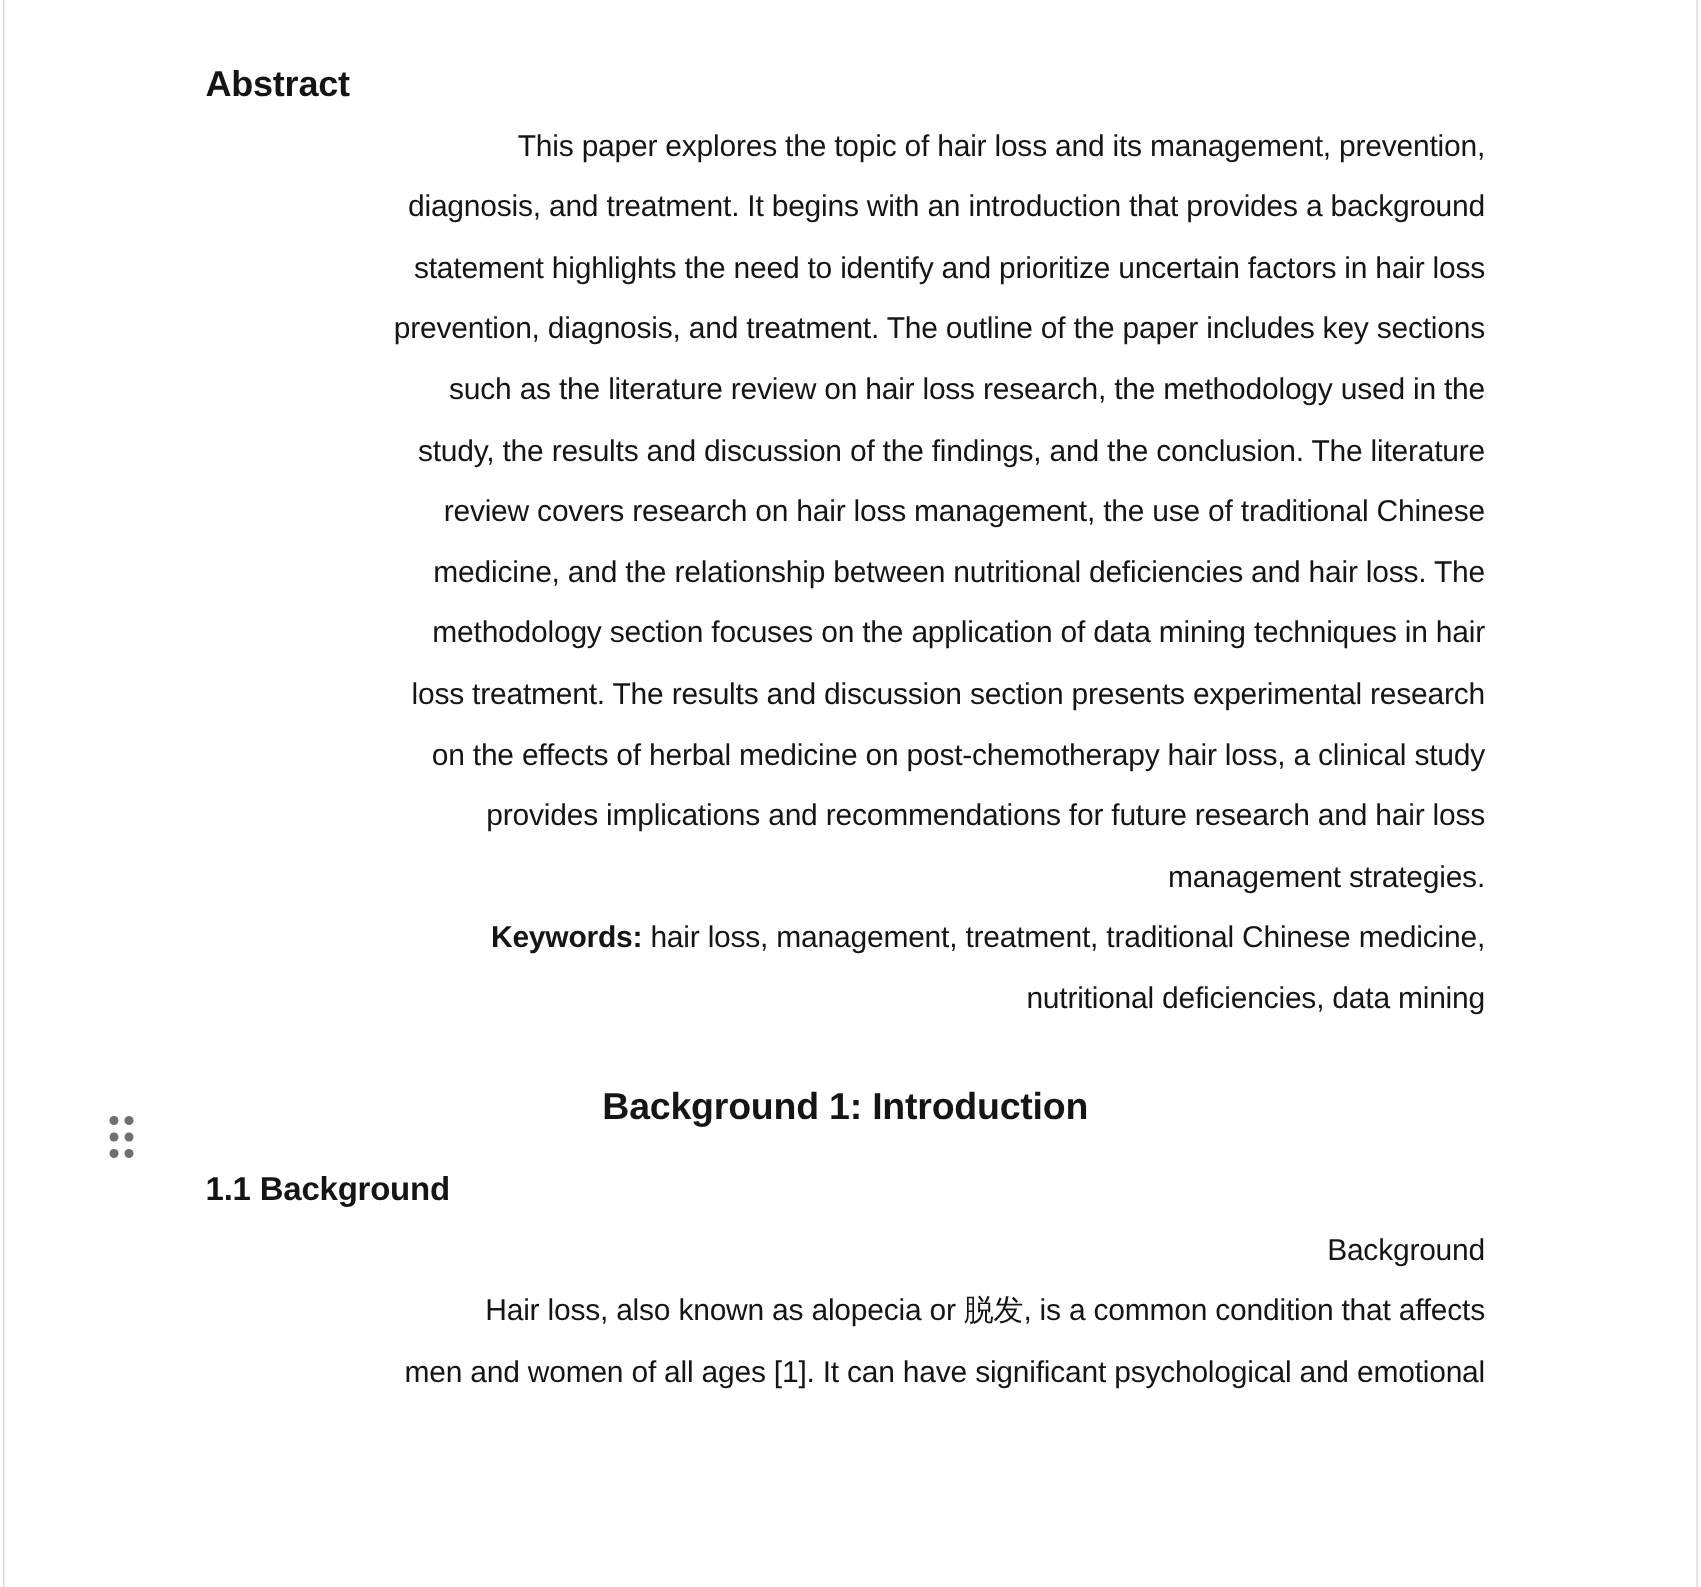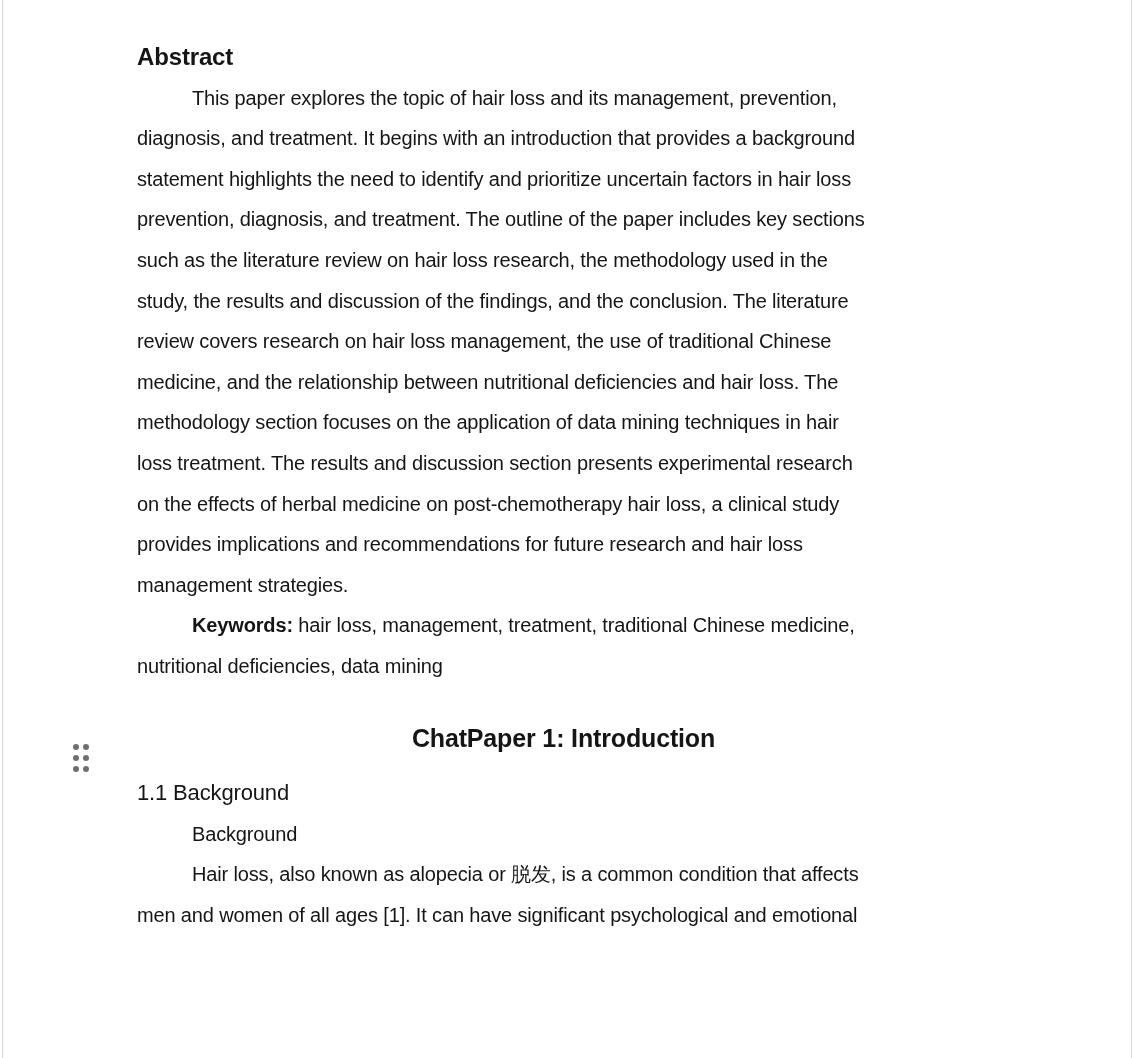--- a/index.html
+++ b/index.html
@@ -34,35 +34,35 @@
     line-height: 40.6px;
     letter-spacing: -0.15px;
   }
   .doc-title {
     text-align: left;
     font-weight: bold;
     font-size: 24px;
     line-height: 40.6px;
   }
   .para { margin: 0; }
-  .para .line { white-space: nowrap; }
+  .para .line { white-space: nowrap; text-align: right; }
   .para.indent-first .line:first-child { padding-left: 55px; }
 
   .kw-line1 { padding-left: 55px; white-space: nowrap; }
   .kw-label { font-weight: bold; }
 
   .section-title {
     text-align: center;
     font-weight: bold;
     font-size: 25px;
     line-height: 40.6px;
     margin-top: 31px;
   }
   .sub-heading {
-    font-weight: normal;
+    font-weight: bold;
     font-size: 22px;
     line-height: 40.6px;
     margin-top: 15px;
   }
 
   .drag-handle {
     position: absolute;
     left: 71px;
     top: 742px;
     padding: 2px;
@@ -111,21 +111,21 @@
       <div class="line">on the effects of herbal medicine on post-chemotherapy hair loss, a clinical study</div>
       <div class="line">provides implications and recommendations for future research and hair loss</div>
       <div class="line">management strategies.</div>
     </div>
 
   <div class="para">
     <div class="line kw-line1"><span class="kw-label">Keywords:</span><span> hair loss, management, treatment, traditional Chinese medicine,</span></div>
     <div class="line">nutritional deficiencies, data mining</div>
   </div>
 
-  <div class="section-title">ChatPaper 1: Introduction</div>
+  <div class="section-title">Background 1: Introduction</div>
 
   <div class="sub-heading">1.1 Background</div>
 
   <div class="para indent-first">
       <div class="line">Background</div>
     </div>
 
   <div class="para indent-first">
       <div class="line">Hair loss, also known as alopecia or 脱发, is a common condition that affects</div>
       <div class="line">men and women of all ages [1]. It can have significant psychological and emotional</div>

